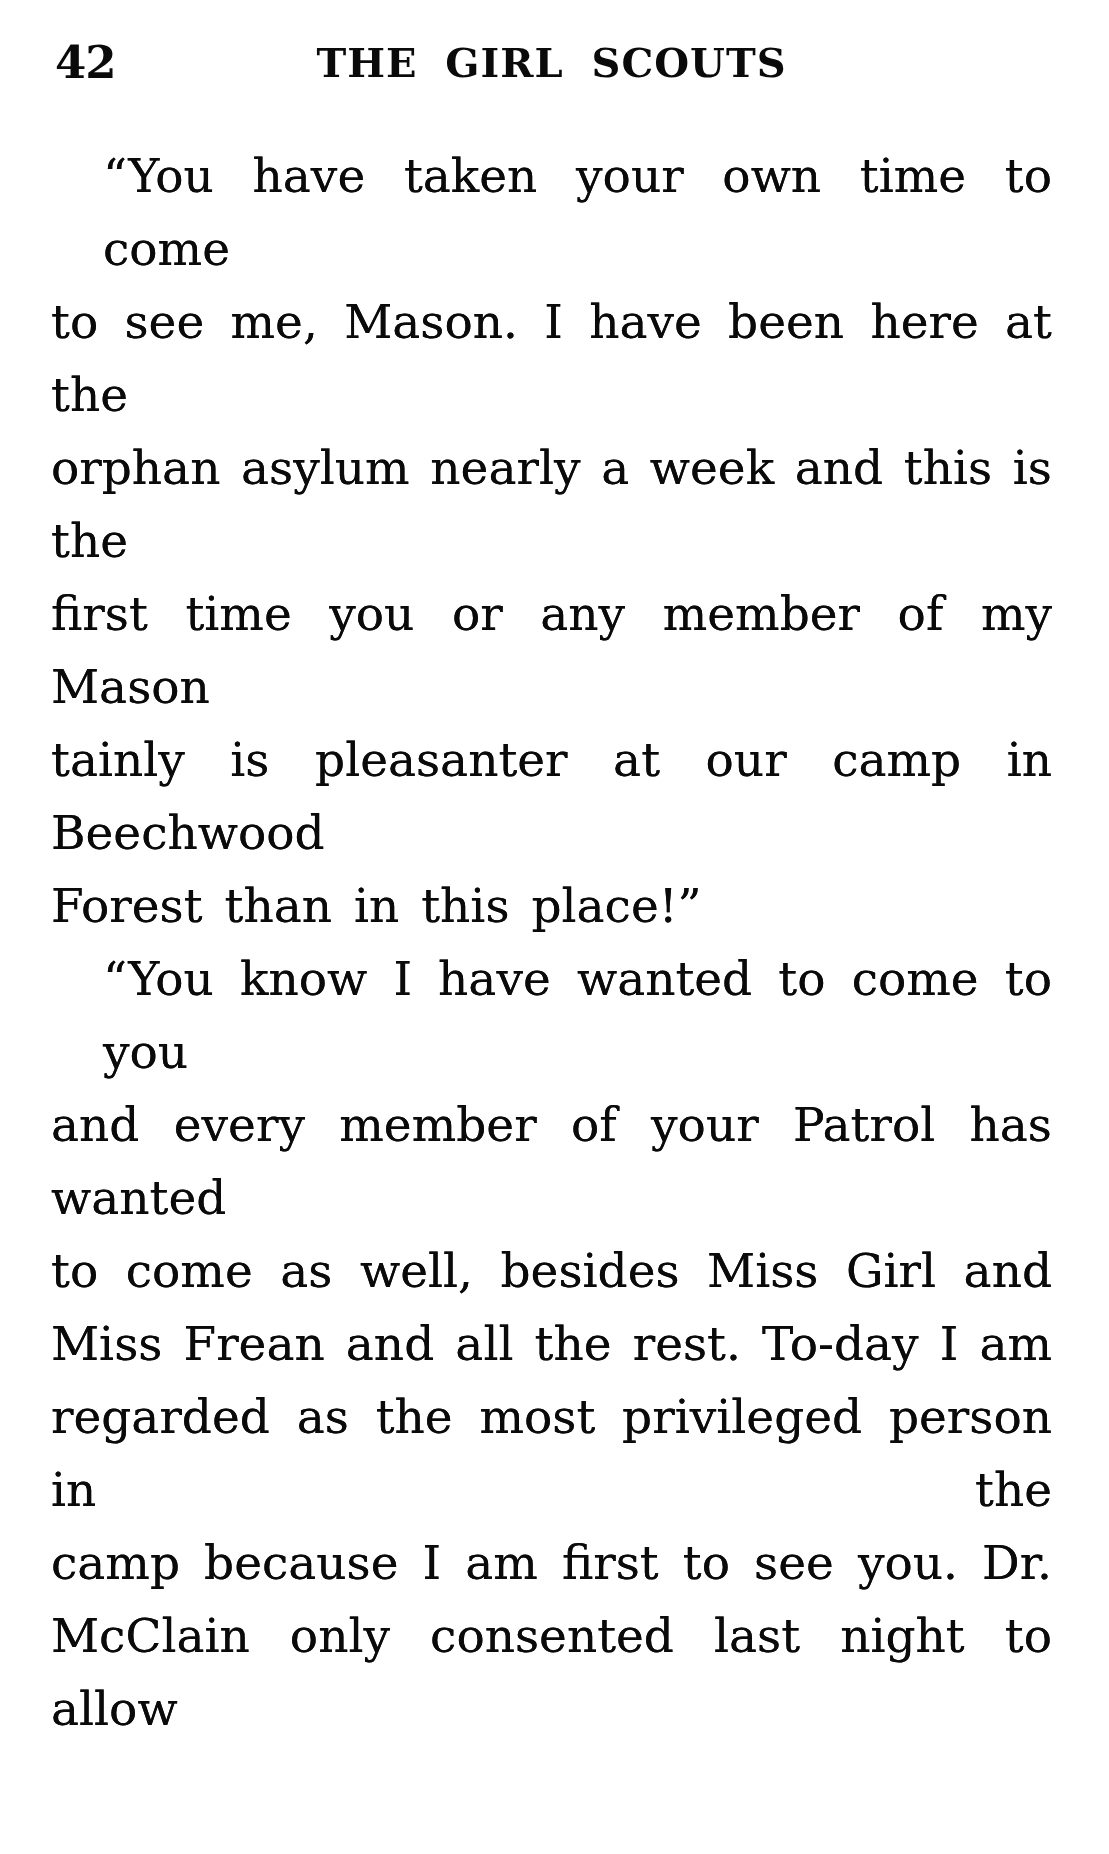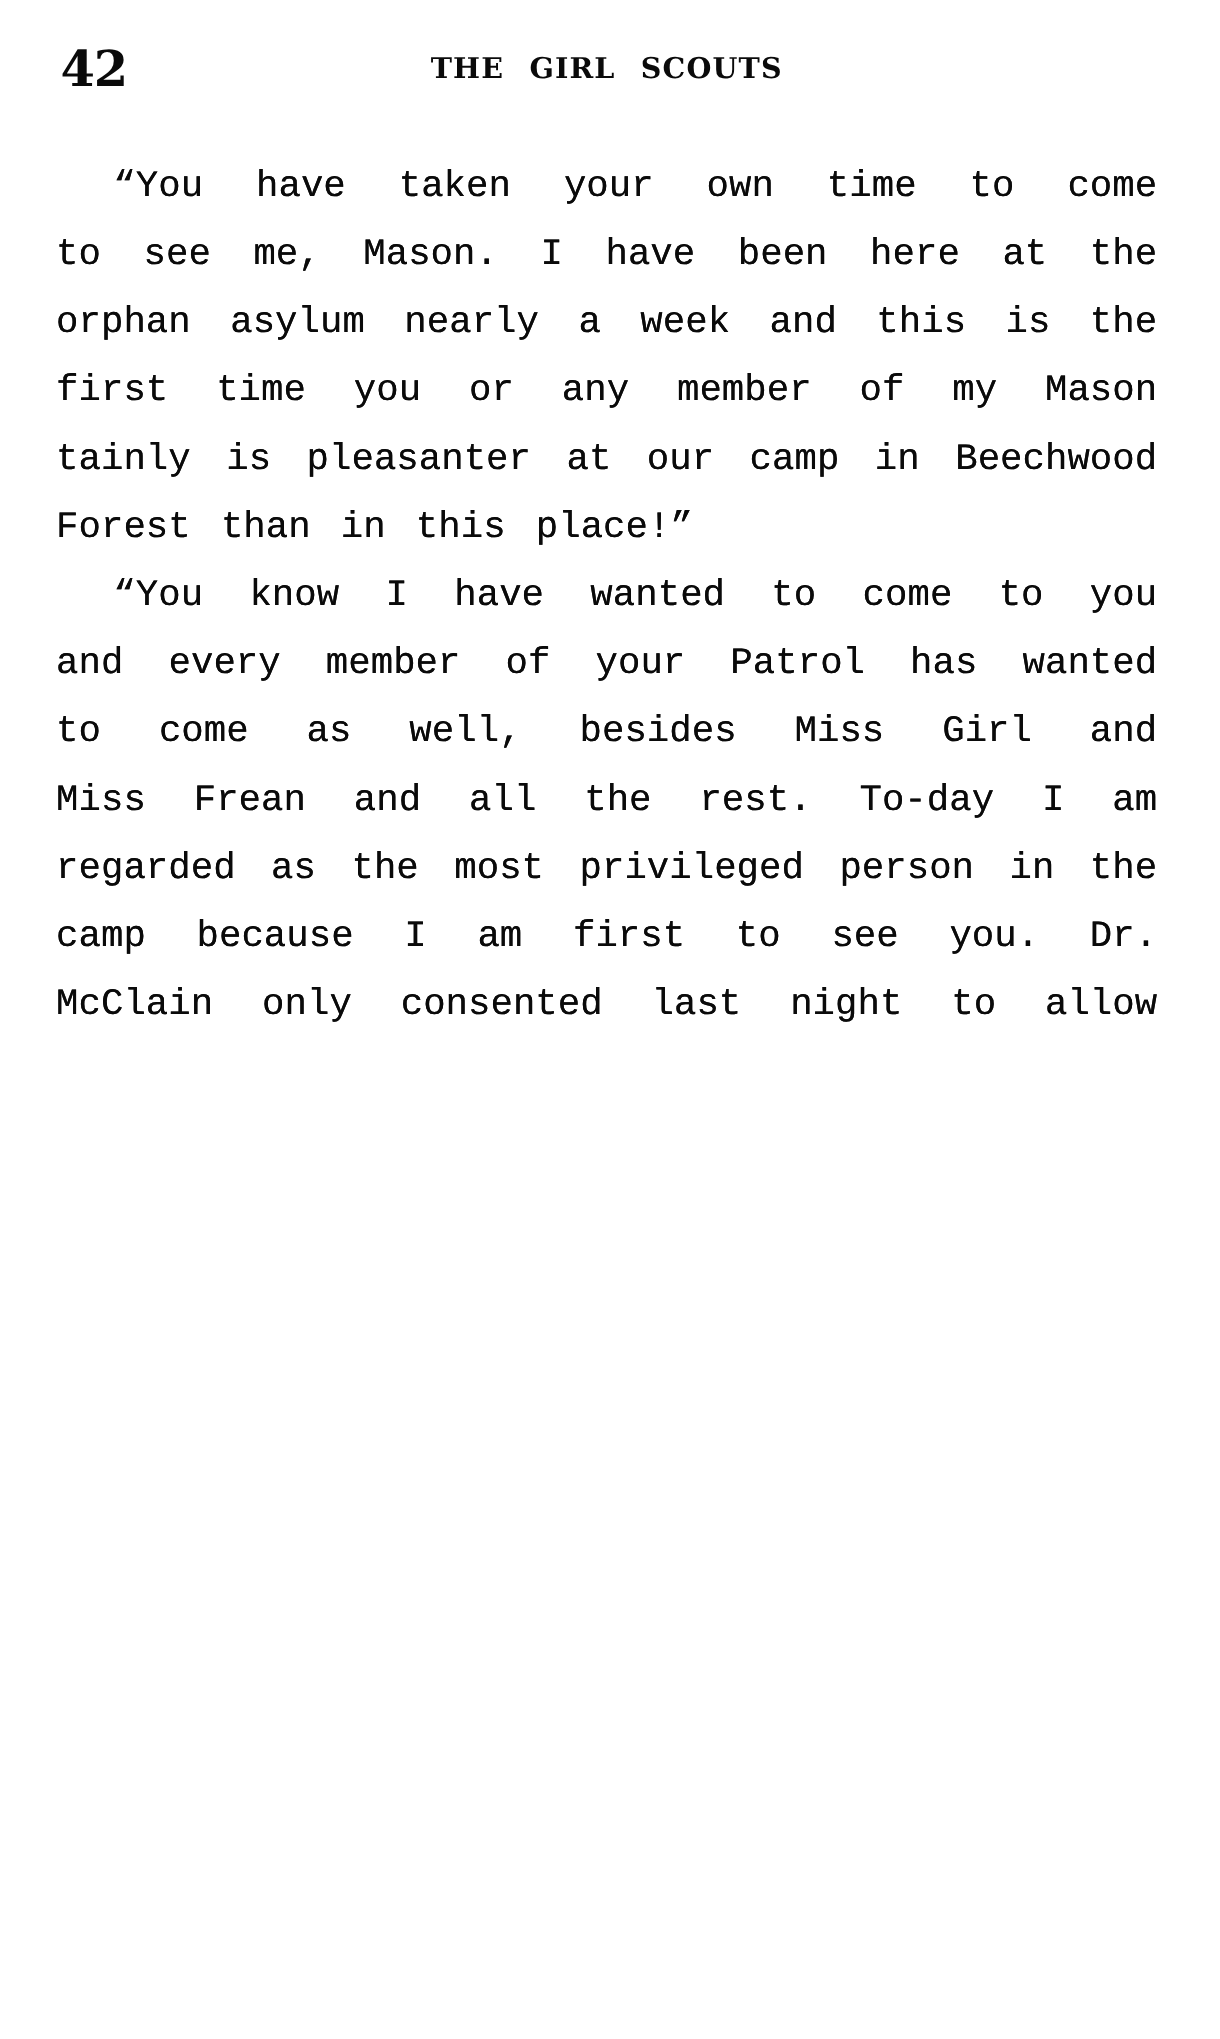--- a/index.html
+++ b/index.html
@@ -37,47 +37,46 @@
     font-weight: 700;
     letter-spacing: -1px;
     color: #0a0a0a;
   }
   .page-title {
     position: absolute;
     left: 0;
     right: 0;
     top: 0;
     text-align: center;
-    font-size: 26px;
+    font-size: 40px;
     line-height: 50px;
     font-weight: 700;
     letter-spacing: 1px;
     word-spacing: 13px;
     color: #0a0a0a;
   }
   .page-body {
     position: absolute;
     top: 139px;
     left: 51px;
     width: 1001px;
   }
   .paragraph {
     margin: 0;
     padding: 0;
   }
   .line {
-    font-size: 34px;
-    line-height: 62px;
+    font-size: 47px;
+    line-height: 73px;
     word-spacing: 3px;
     text-align: justify;
     text-align-last: justify;
     text-justify: inter-word;
     text-shadow: 0 0 0.6px rgba(0,0,0,0.85);
     white-space: normal;
-    font-family: Liberation Mono, monospace;
   }
   .line.first {
     padding-left: 52px;
   }
   .line.no-just {
     text-align-last: left;
     word-spacing: 7px;
   }
 </style>
 </head>

